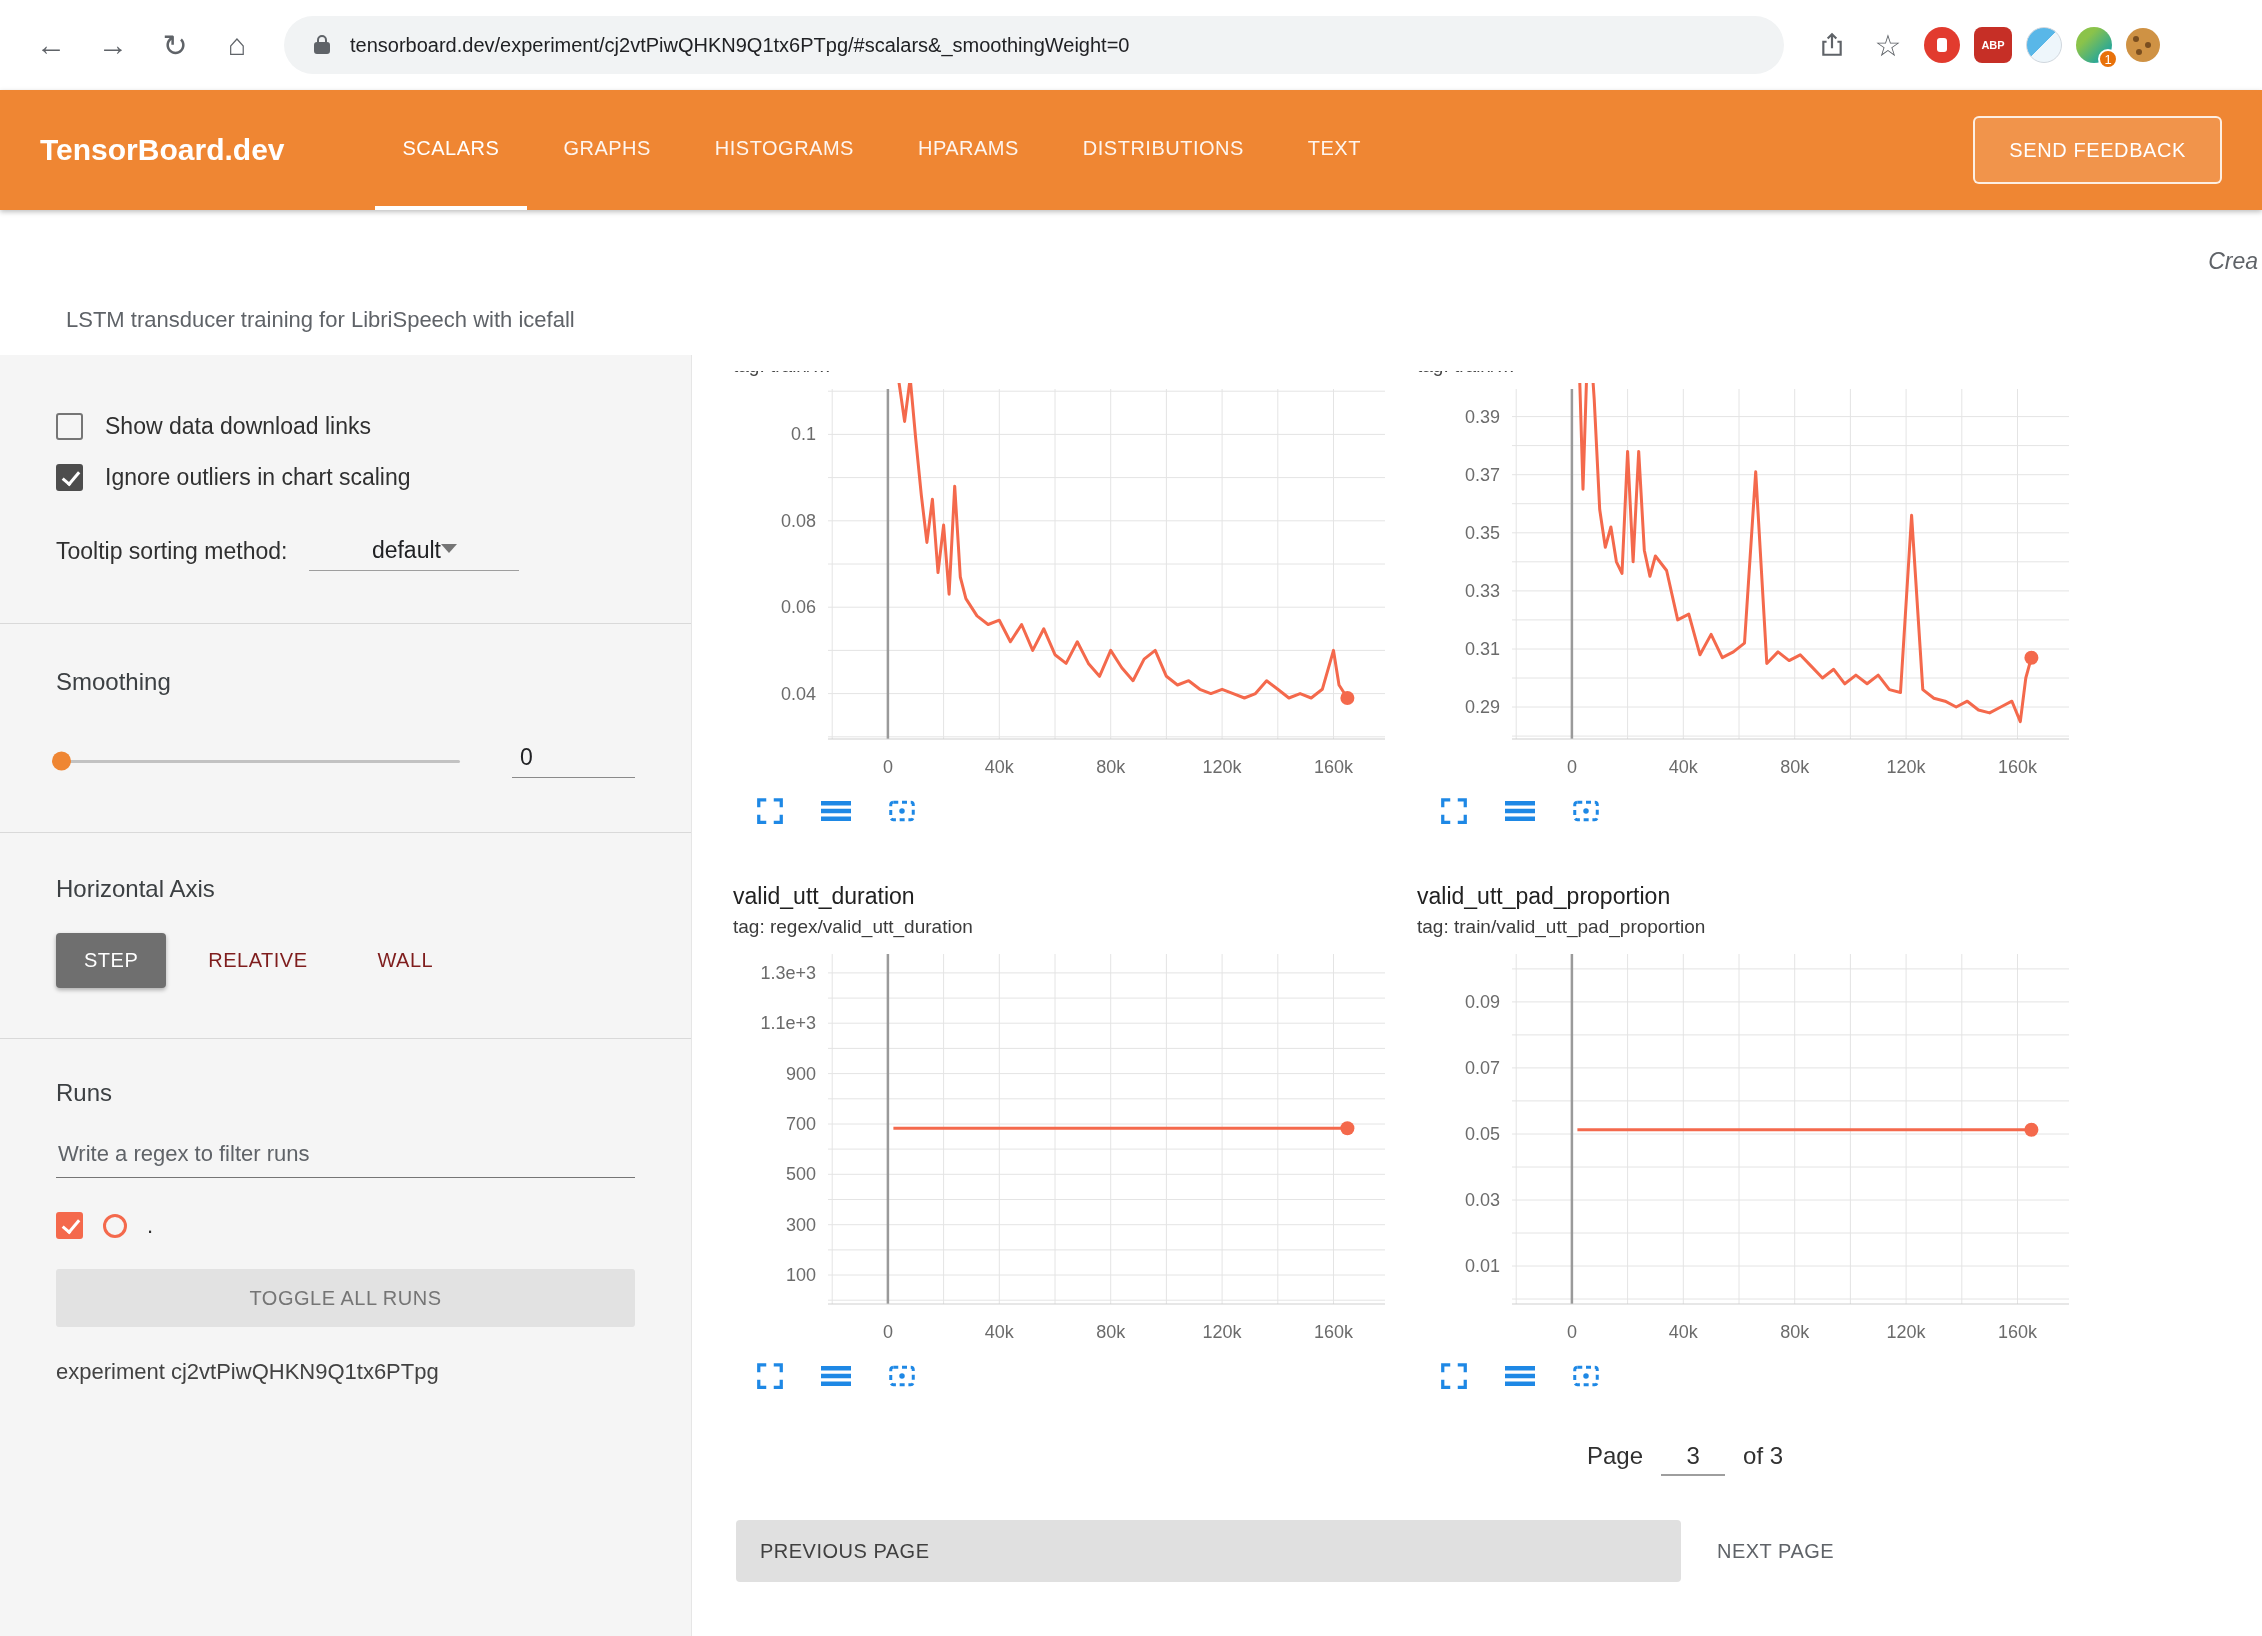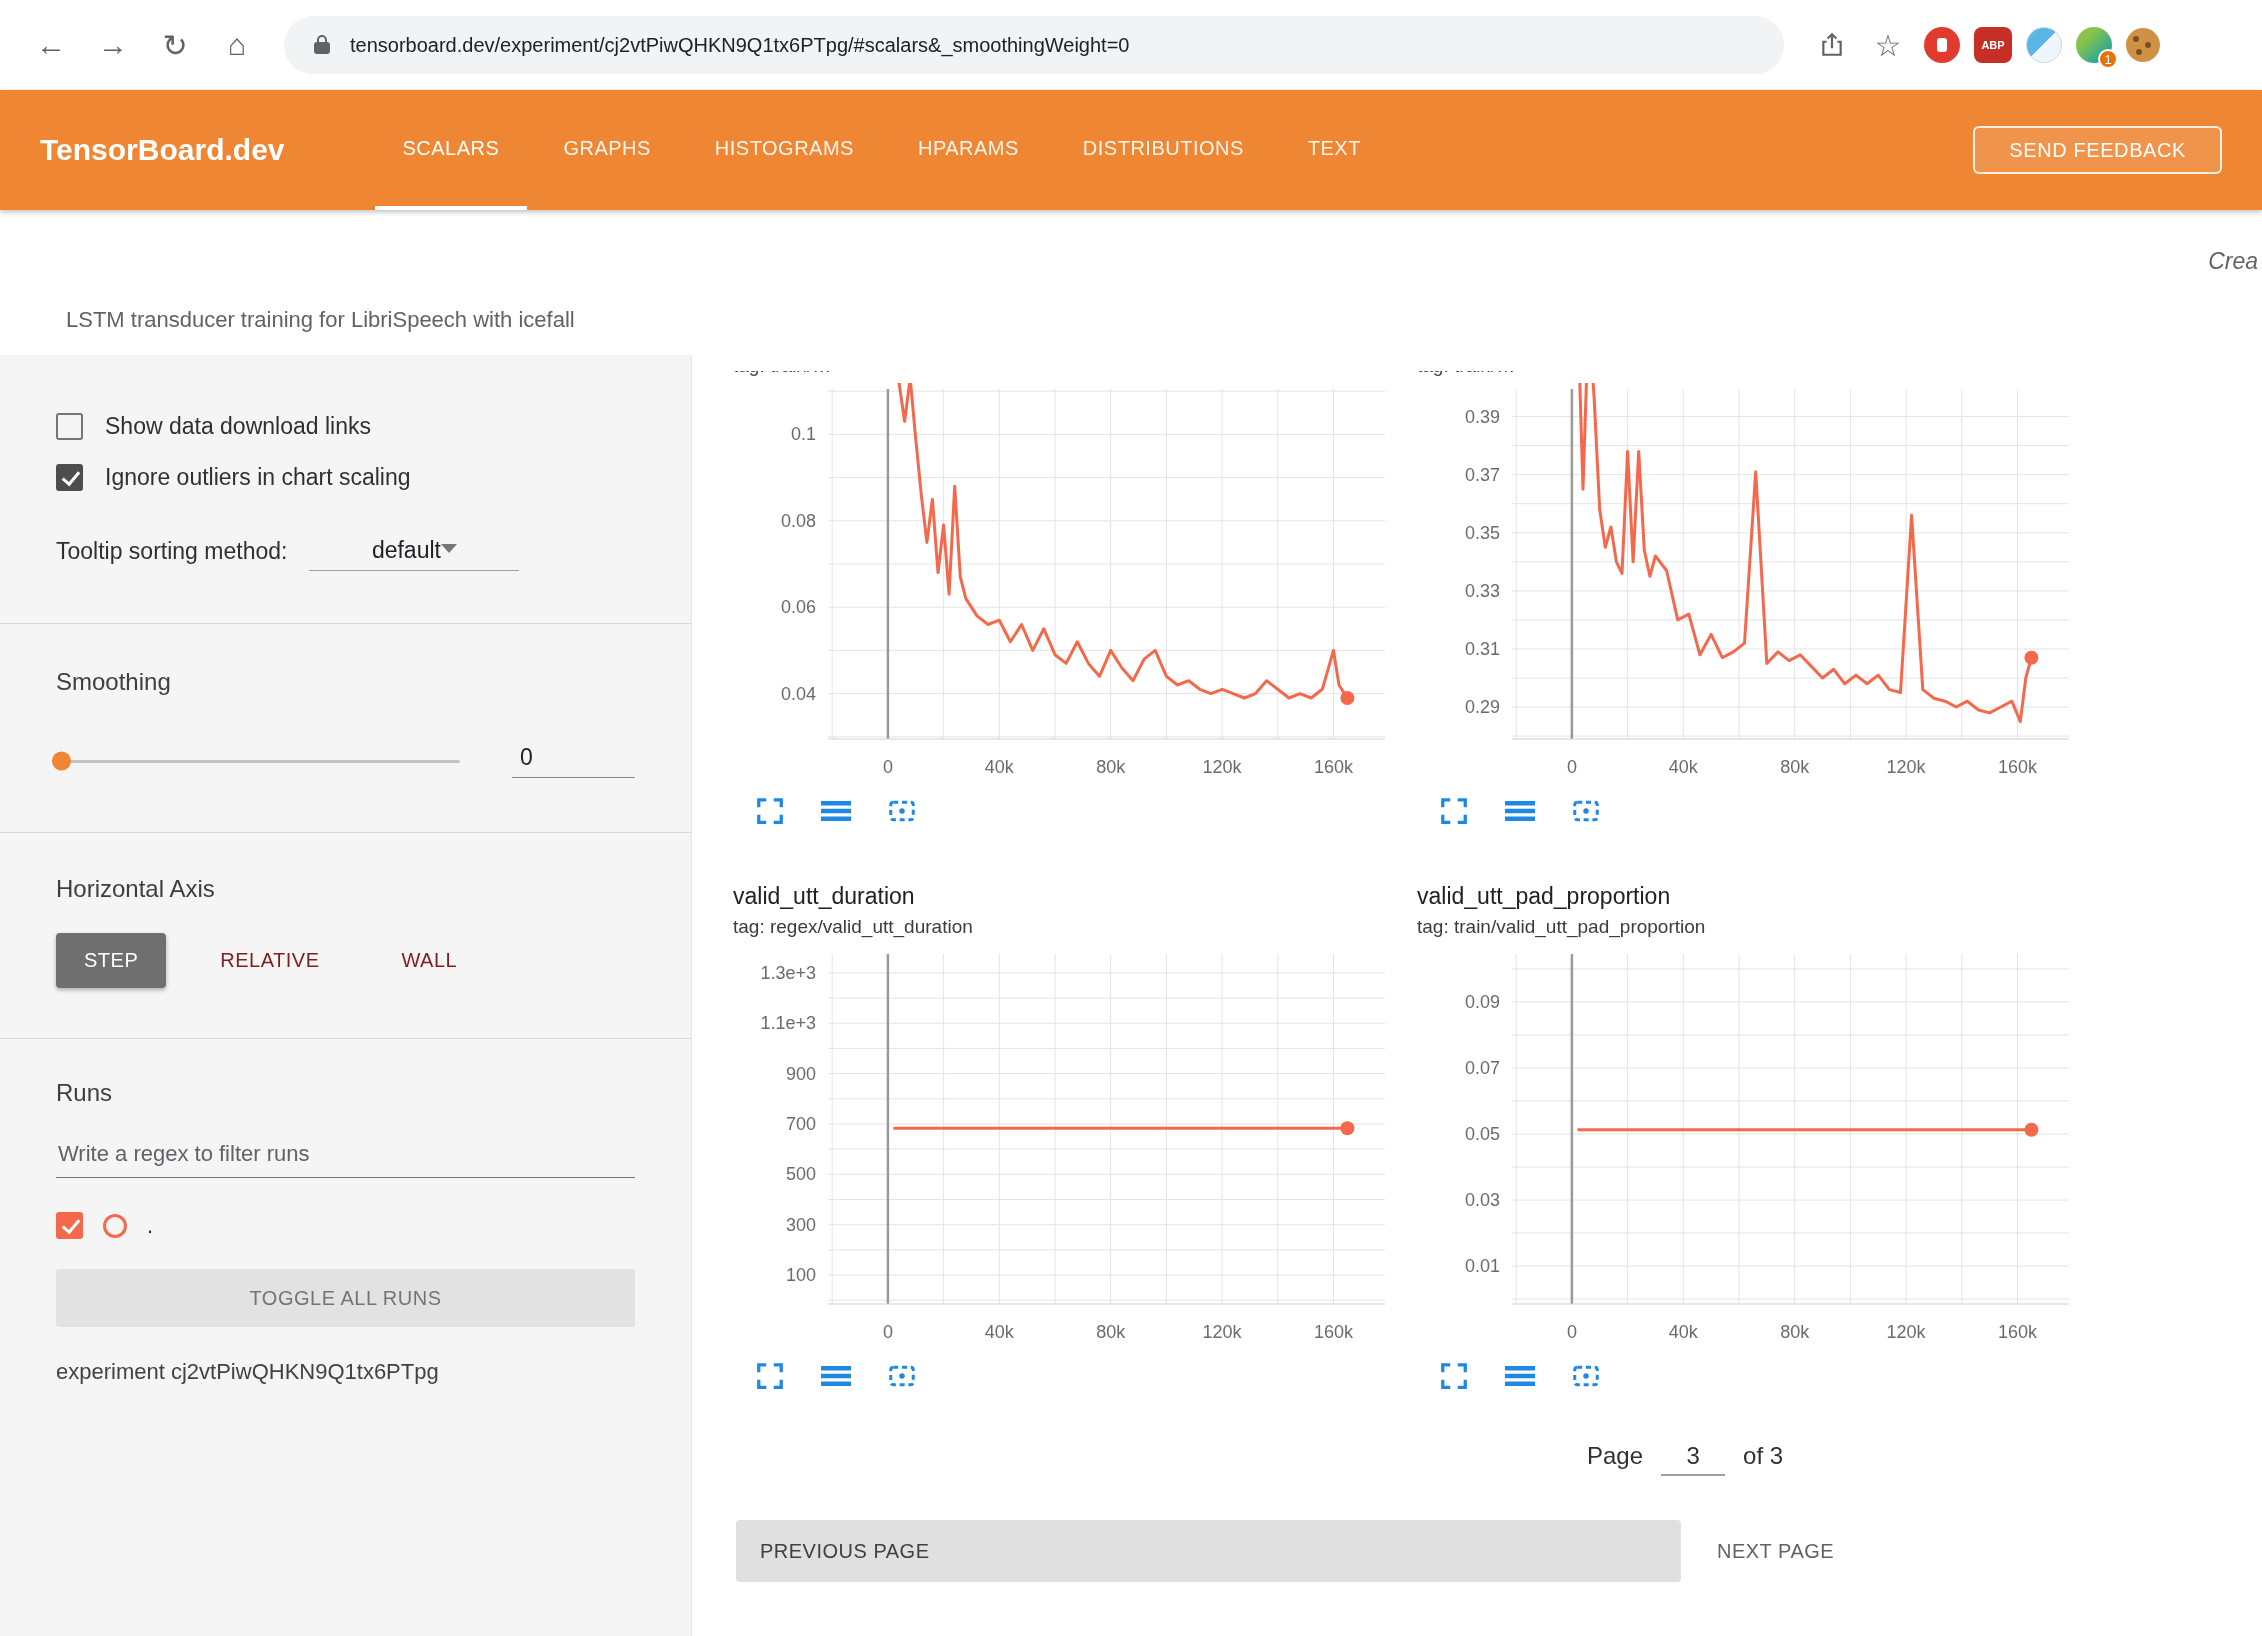--- a/index.html
+++ b/index.html
@@ -30,21 +30,21 @@
   .cookie i:nth-child(1){left:7px;top:8px} .cookie i:nth-child(2){left:19px;top:14px} .cookie i:nth-child(3){left:10px;top:21px}
 
   
   .app-header { height:120px; background:#ef8633; display:flex; align-items:stretch;
     padding:0 40px; box-shadow:0 2px 5px rgba(0,0,0,.25); position:relative; z-index:5; }
   .brand { color:#fff; font-size:30px; font-weight:700; align-self:center; margin-right:90px; white-space:nowrap; }
   .tabs { display:flex; align-items:stretch; gap:8px; }
   .tab { display:flex; align-items:center; padding:0 28px; color:rgba(255,255,255,.92);
     font-size:20px; font-weight:500; letter-spacing:.5px; border-bottom:4px solid transparent; cursor:pointer; }
   .tab.active { color:#fff; border-bottom-color:#fff; }
-  .feedback-btn { align-self:center; margin-left:auto; height:48px; padding:0 34px; border-radius:6px;
+  .feedback-btn { align-self:center; margin-left:auto; height:68px; padding:0 34px; border-radius:6px;
     border:2px solid rgba(255,255,255,.85); background:rgba(255,255,255,.12); color:#fff;
     font-size:20px; font-weight:500; letter-spacing:.6px; display:flex; align-items:center; }
 
   
   .subheader { height:145px; background:#fff; position:relative; }
   .crea { position:absolute; top:38px; right:4px; font-style:italic; font-size:23px; color:#5f6368; white-space:nowrap; }
   .experiment-desc { position:absolute; left:66px; bottom:22px; font-size:22px; color:#5f6368; }
 
   
   .body-row { display:flex; height:1281px; }
@@ -73,21 +73,21 @@
 
   .section-heading { font-size:24px; color:#3c4043; }
   .slider-row { display:flex; align-items:center; margin:48px 0 54px 0; }
   .slider-track { position:relative; width:404px; height:3px; background:#c2c2c2; border-radius:2px; }
   .slider-thumb { position:absolute; left:-4px; top:50%; transform:translateY(-50%);
     width:19px; height:19px; border-radius:50%; background:#ef8633; }
   .slider-value { margin-left:auto; width:123px; border-bottom:1px solid #8a8a8a; font-size:23px;
     color:#202124; padding:0 0 6px 8px; }
 
   .axis-heading { margin:42px 0 30px 0; }
-  .axis-btn-row { display:flex; align-items:center; gap:26px; margin-bottom:50px; }
+  .axis-btn-row { display:flex; align-items:center; gap:14px; margin-bottom:50px; }
   .axis-btn { font-size:20px; letter-spacing:.5px; padding:16px 28px; border-radius:4px; color:#7f1d1d; }
   .axis-btn.active { background:#6f6f6f; color:#fff; box-shadow:0 2px 4px rgba(0,0,0,.3); }
 
   .runs-heading { margin:40px 0 34px 0; }
   .runs-filter { width:100%; background:transparent; border:none; border-bottom:1px solid #757575;
     font-size:22px; color:#303030; padding:0 2px 10px 2px; outline:none;
     font-family:"Liberation Sans", sans-serif; }
   .runs-filter::placeholder { color:#5f6368; opacity:1; }
   .run-row { display:flex; align-items:center; gap:20px; margin:34px 0 30px 0; }
   .run-swatch { width:24px; height:24px; border:3px solid #f4694c; border-radius:50%; flex:none; }

